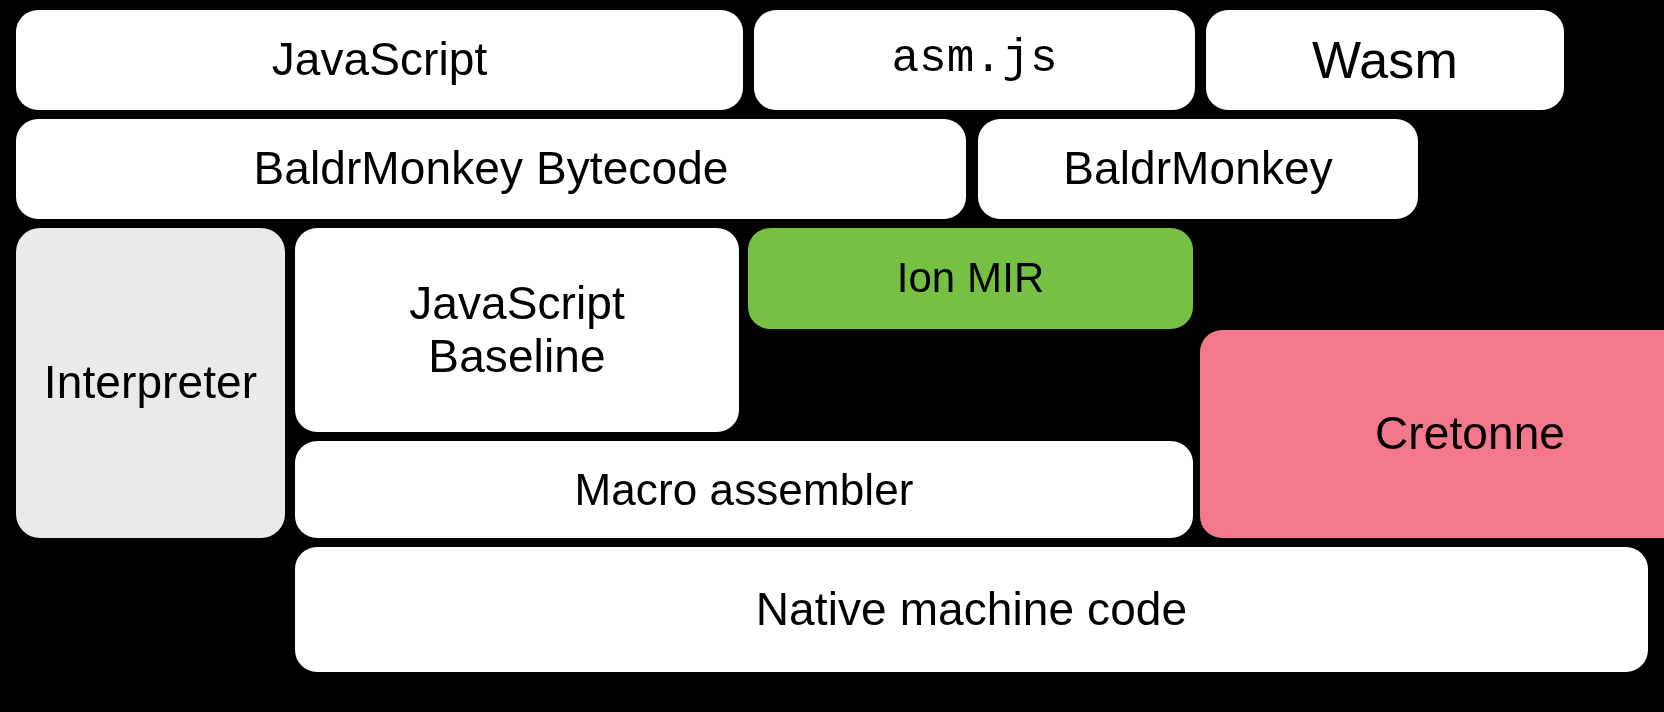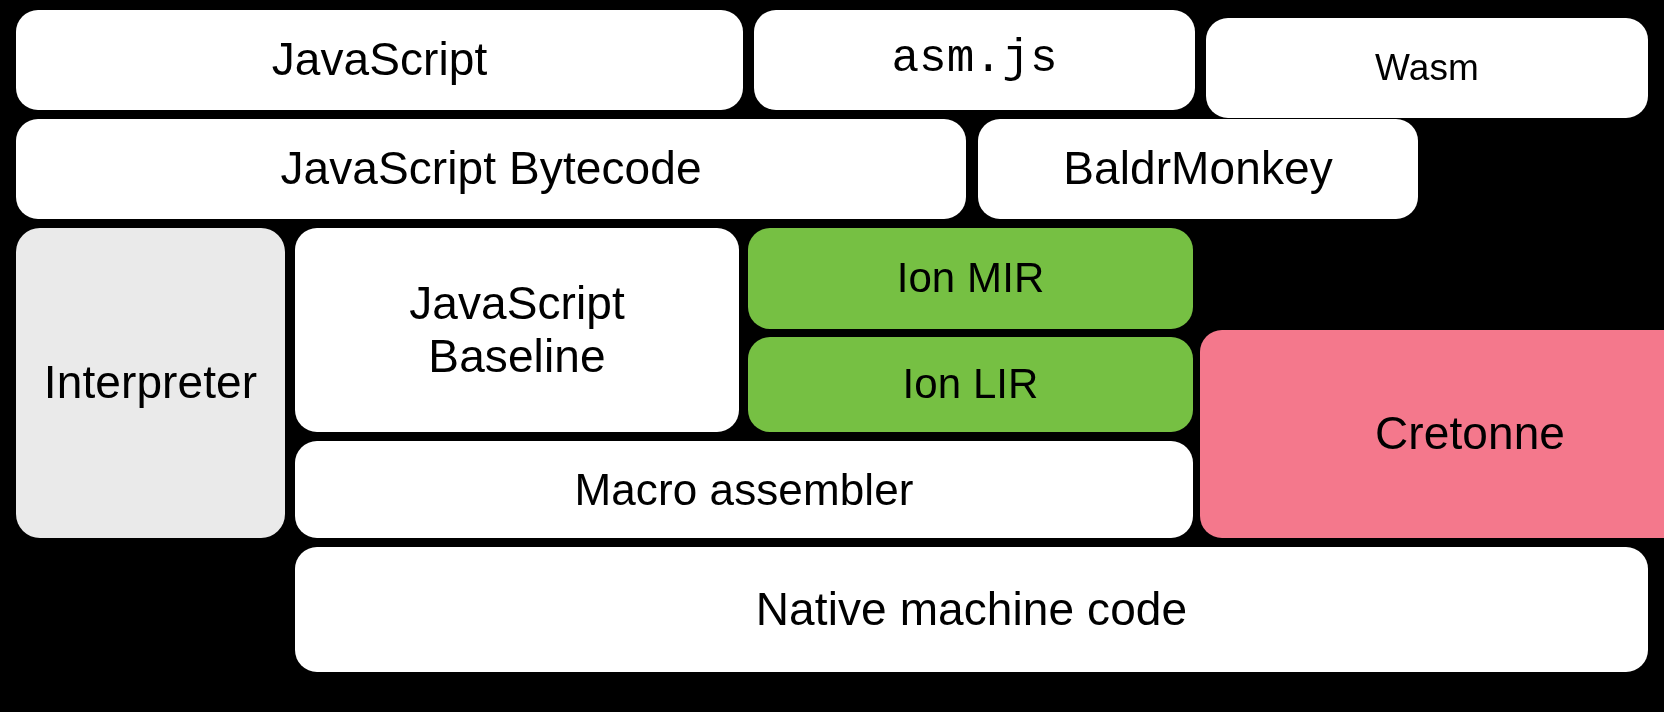--- a/index.html
+++ b/index.html
@@ -36,21 +36,21 @@
     user-select: none;
   }
   .node.fill-white  { background: #ffffff; }
   .node.fill-grey   { background: #eaeaea; }
   .node.fill-green  { background: #76c043; }
   .node.fill-pink   { background: #f4788c; }
 
   
   #n-javascript      { left: 16px;   top: 10px;  width: 727px;  height: 100px; font-size: 46px; }
   #n-asmjs           { left: 754px;  top: 10px;  width: 441px;  height: 100px; font-size: 46px; font-family: Liberation Mono, monospace; }
-  #n-wasm            { left: 1206px; top: 18px;  width: 442px;  height: 100px; font-size: 37px; }
+  #n-wasm            { left: 1206px; top: 10px;  width: 358px;  height: 100px; font-size: 52px; }
 
   
   #n-js-bytecode     { left: 16px;   top: 119px; width: 950px;  height: 100px; font-size: 46px; }
   #n-baldrmonkey     { left: 978px;  top: 119px; width: 440px;  height: 100px; font-size: 46px; }
 
   
   #n-interpreter     { left: 16px;   top: 228px; width: 269px;  height: 310px; font-size: 46px; border-radius: 24px; }
   #n-js-baseline     { left: 295px;  top: 228px; width: 444px;  height: 204px; font-size: 46px; }
   #n-ion-mir         { left: 748px;  top: 228px; width: 445px;  height: 101px; font-size: 42px; }
   #n-ion-lir         { left: 748px;  top: 337px; width: 445px;  height: 95px;  font-size: 42px; }
@@ -64,32 +64,31 @@
 <body>
 
 <div id="diagram">
 
   <div class="node fill-white" id="n-javascript">JavaScript</div>
 
   <div class="node fill-white" id="n-asmjs">asm.js</div>
 
   <div class="node fill-white" id="n-wasm">Wasm</div>
 
-  <div class="node fill-white" id="n-js-bytecode">JavaScript Bytecode</div>
+  <div class="node fill-white" id="n-js-bytecode">BaldrMonkey Bytecode</div>
 
   <div class="node fill-white" id="n-baldrmonkey">BaldrMonkey</div>
 
   <div class="node fill-grey" id="n-interpreter">Interpreter</div>
 
   <div class="node fill-white" id="n-js-baseline">JavaScript
 Baseline</div>
 
   <div class="node fill-green" id="n-ion-mir">Ion MIR</div>
 
-  <div class="node fill-green" id="n-ion-lir">Ion LIR</div>
 
   <div class="node fill-white" id="n-macro-assembler">Macro assembler</div>
 
   <div class="node fill-pink" id="n-cretonne">Cretonne</div>
 
   <div class="node fill-white" id="n-native-code">Native machine code</div>
 
 </div>
 
 </body></html>

